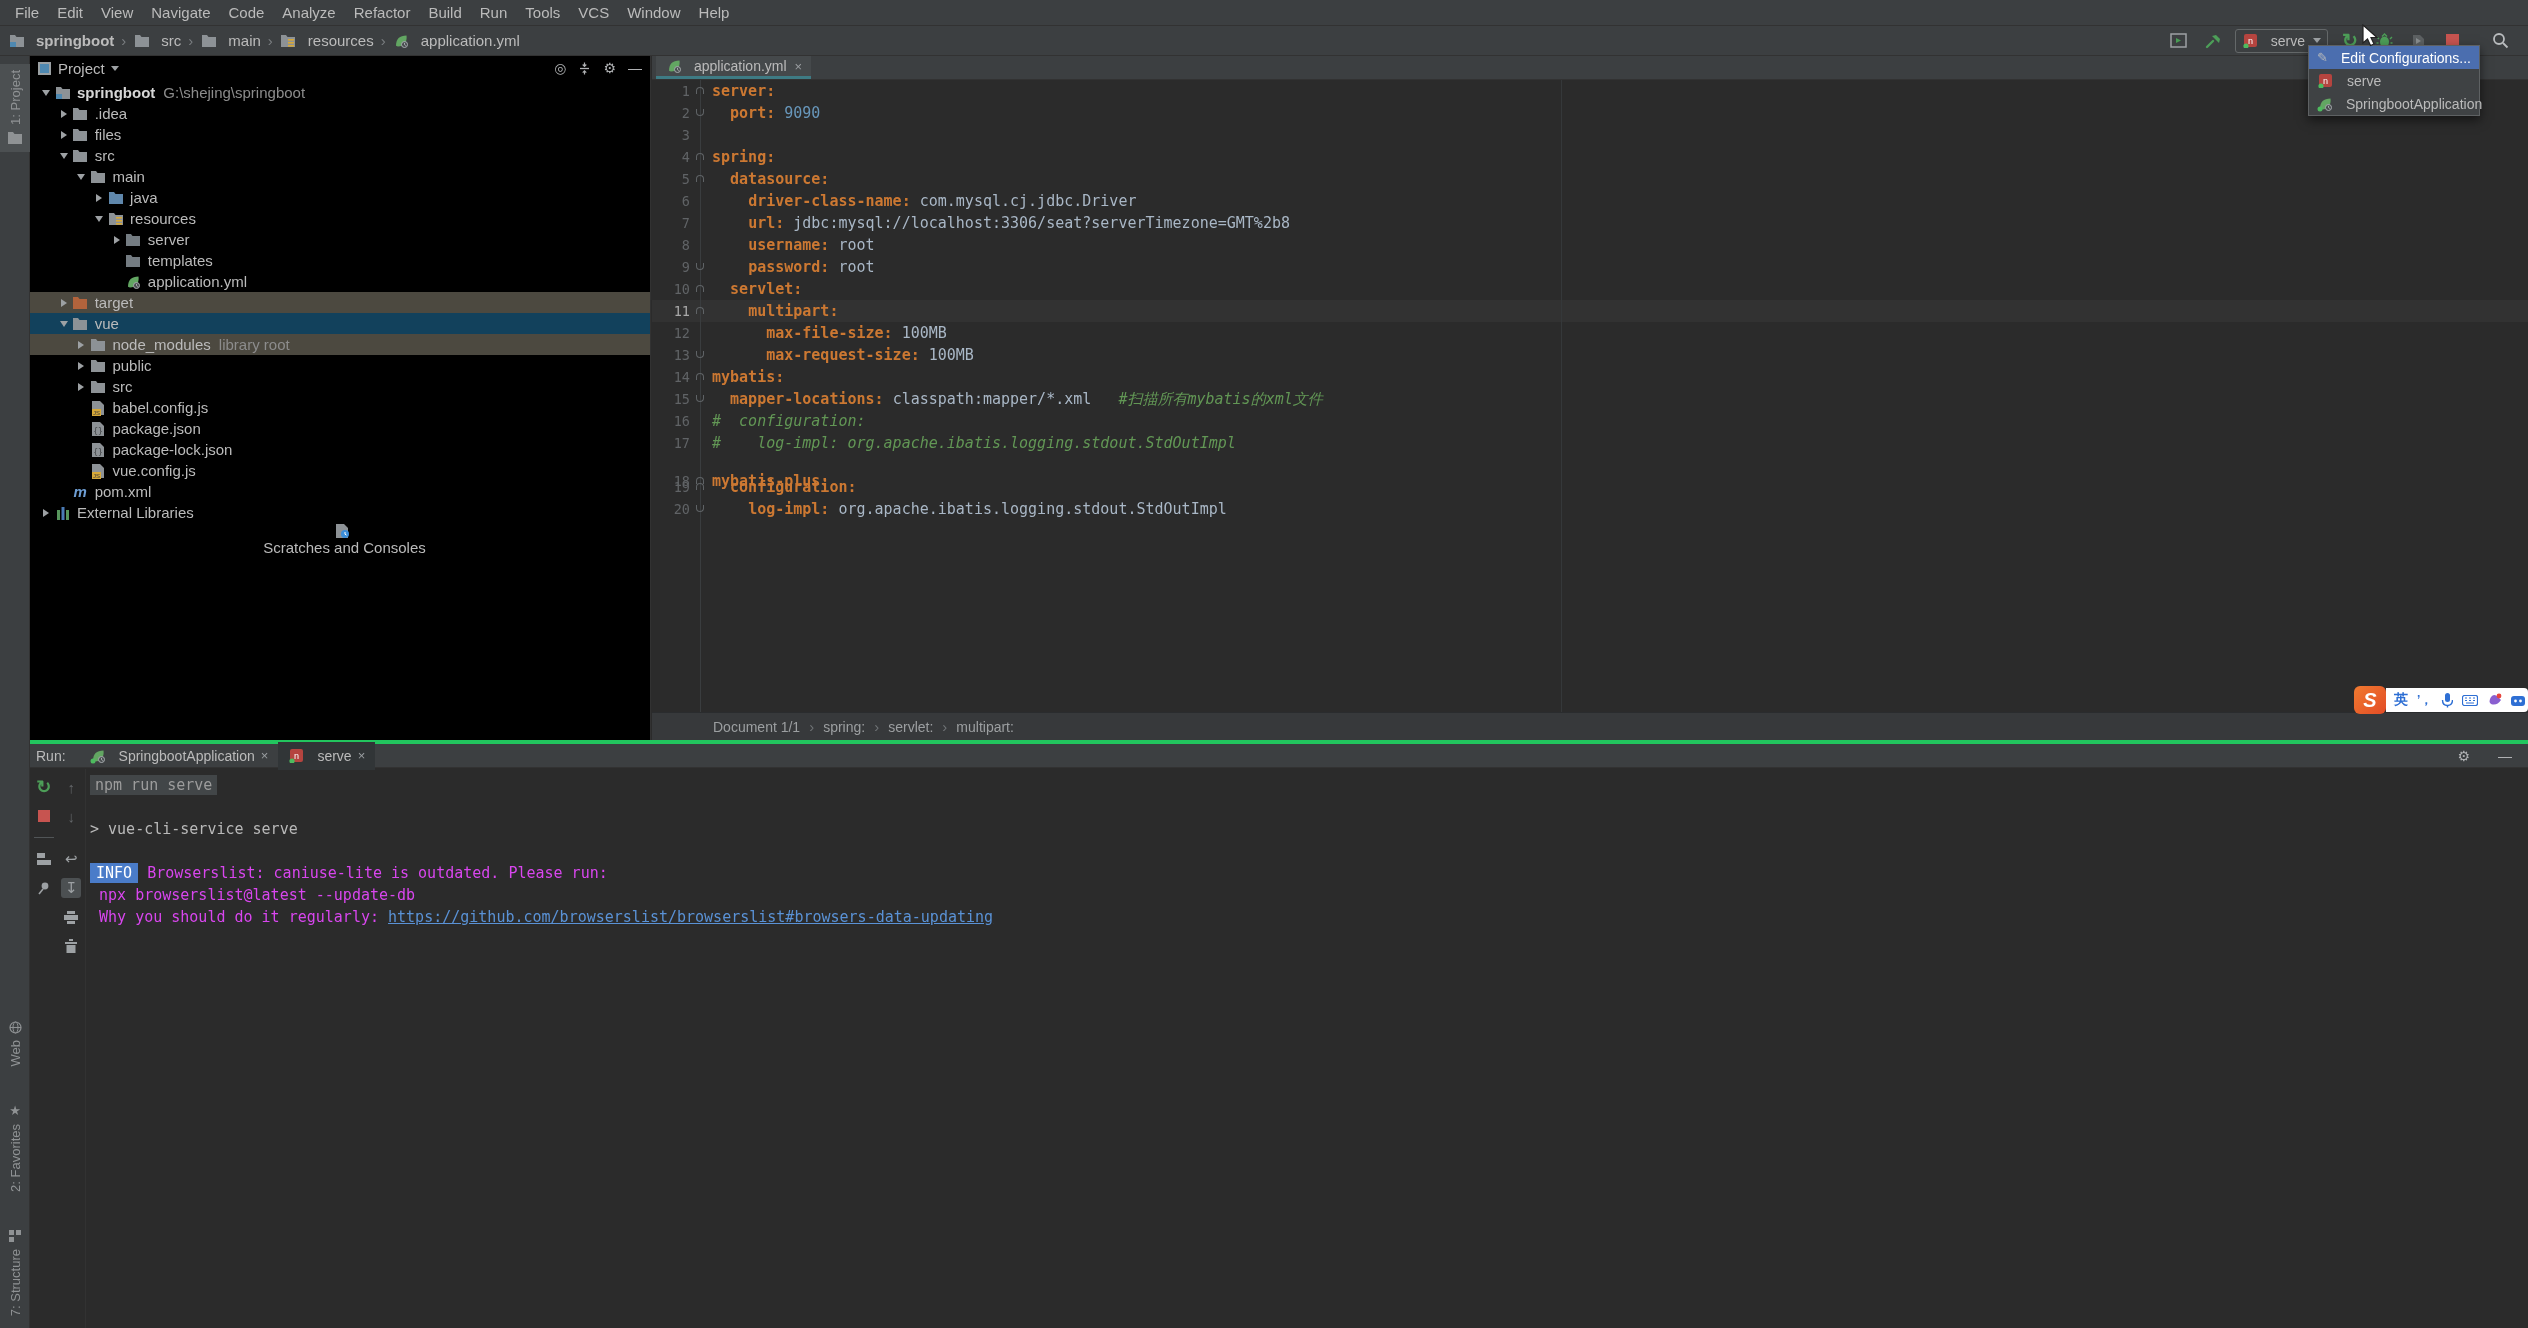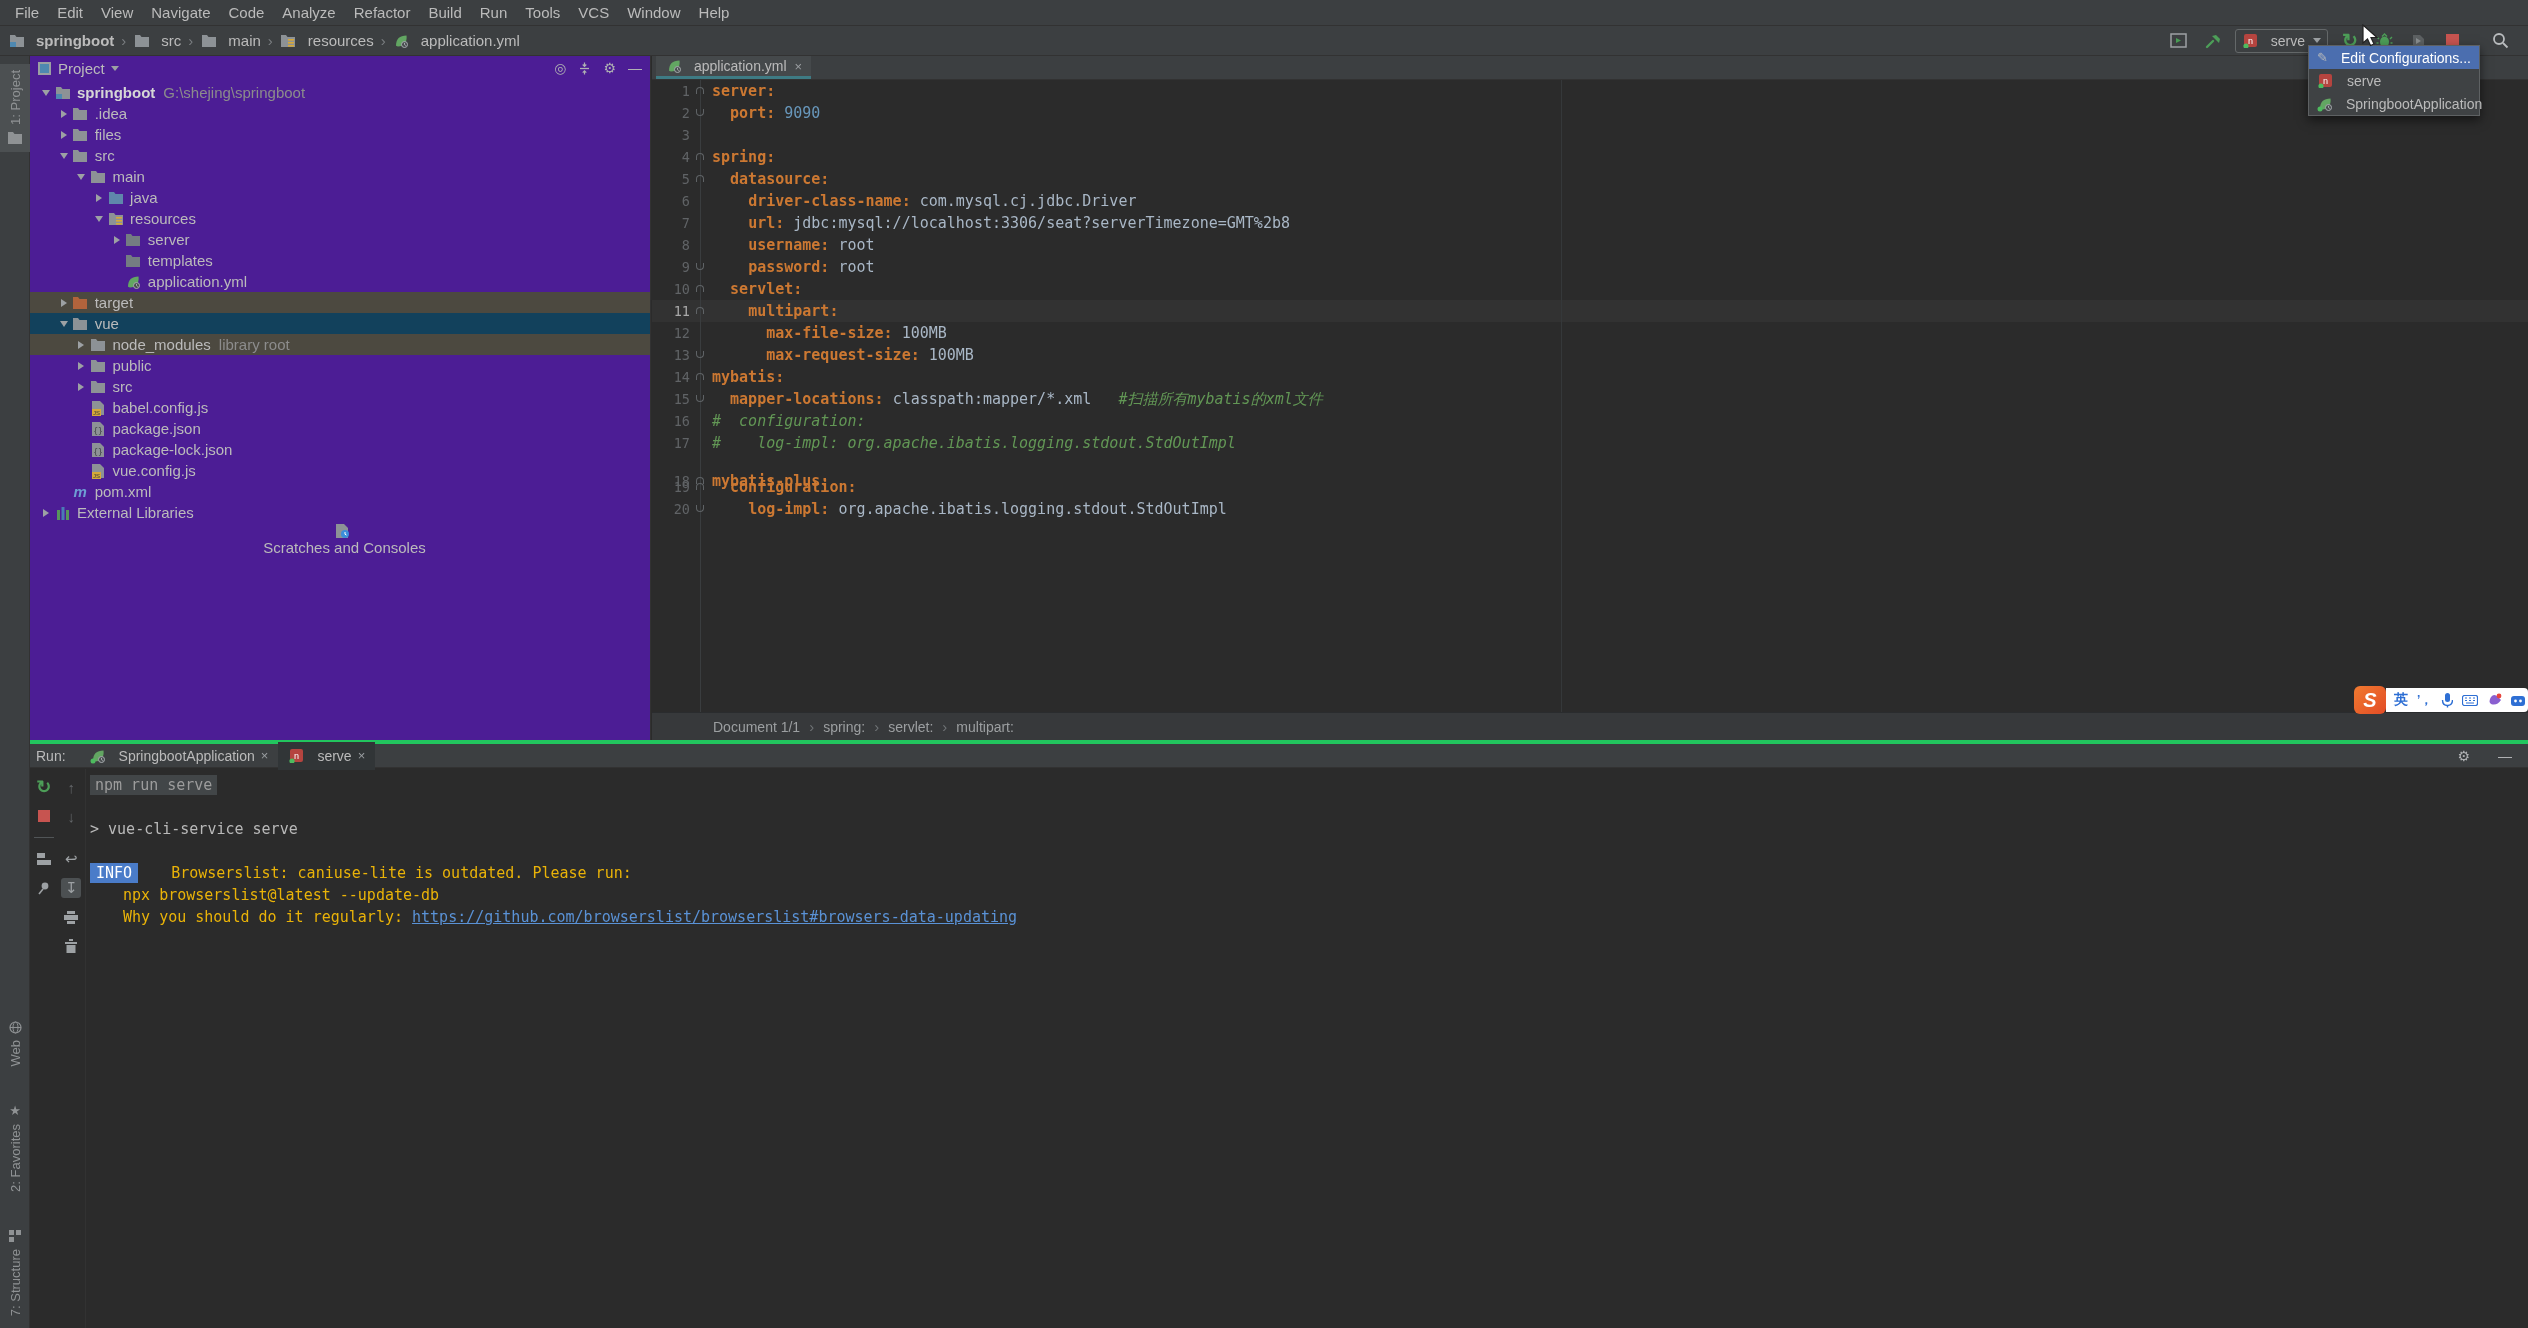--- a/index.html
+++ b/index.html
@@ -36,21 +36,21 @@
   
   .stripe { position:absolute; left:0; top:56px; width:30px; height:1272px; background:#3c3f41;
             border-right:1px solid #323232; }
   .stripe-btn { display:flex; flex-direction:column; align-items:center; gap:5px; padding:6px 0; }
   .stripe-btn.active { background:#4c5052; }
   .vlabel { writing-mode:vertical-rl; transform:rotate(180deg); font-size:13px; color:#8f9294; white-space:nowrap;}
   .stripe-top { position:absolute; top:8px; left:0; width:30px; }
   .stripe-bottom { position:absolute; bottom:6px; left:0; width:30px; display:flex; flex-direction:column; gap:24px;}
 
   
-  .project { position:absolute; left:30px; top:56px; width:621px; height:684px; background:#4c1d95;
+  .project { position:absolute; left:30px; top:56px; width:621px; height:684px; background:#000000;
              border-right:1px solid #323232; overflow:hidden;}
   .pheader { height:24px; display:flex; align-items:center; padding:0 8px; color:#bbbbbb; font-size:15px;}
   .pheader .sq { width:13px; height:13px; background:#4e88b0; border:2px solid #9aa0a3; margin-right:7px;}
   .pheader .caret { width:0;height:0;border-left:4px solid transparent;border-right:4px solid transparent;
                     border-top:5px solid #9da1a4; margin-left:6px;}
   .pheader .spacer { flex:1; }
   .phicon { color:#afb1b3; font-size:14px; margin-left:12px; display:flex; align-items:center;}
   .tree { position:absolute; left:0; top:26px; width:621px; }
   .trow { height:21px; display:flex; align-items:center; font-size:15px; color:#bbbbbb; white-space:nowrap;}
   .trow.sel { background:#12415c; }
@@ -105,21 +105,21 @@
   .rtcol { width:28px; display:flex; flex-direction:column; align-items:center; padding-top:8px; gap:9px;}
   .rticon { width:20px; height:20px; display:flex; align-items:center; justify-content:center;
             color:#9da1a4; font-size:15px; border-radius:3px;}
   .rticon.dim { color:#636669; }
   .rticon.on { background:#4c5052; }
   .rtsep { width:20px; height:1px; background:#515557; margin:2px 0;}
   .console { position:absolute; left:57px; top:29px; width:2441px; height:559px;
              font-family:"DejaVu Sans Mono", monospace; font-size:15px; color:#b9b9b9; padding:5px 0 0 3px;}
   .cline { height:22px; line-height:22px; white-space:pre; }
   .cmdbox { background:#424648; color:#9c9c9c; padding:1px 5px; }
-  .red { color:#eab308;margin-left:24px; }
+  .red { color:#d946ef; }
   .badge { background:#4a7cc9; color:#ffffff; padding:1px 6px; }
   .clink { color:#5a92d6; text-decoration:underline; cursor:pointer; }
 
   
   .ime { position:absolute; left:2354px; top:686px; height:28px; display:flex; z-index:55;}
   .ime .slogo { width:32px; height:28px; background:linear-gradient(135deg,#f07a30,#e34c26); border-radius:6px;
                 color:#ffffff; font-weight:bold; font-size:20px; font-style:italic;
                 display:flex; align-items:center; justify-content:center;}
   .ime .bar { width:142px; height:24px; margin-top:2px; background:#ffffff; border-radius:0 4px 4px 0;
               display:flex; align-items:center; gap:9px; padding:0 8px; overflow:hidden;}

